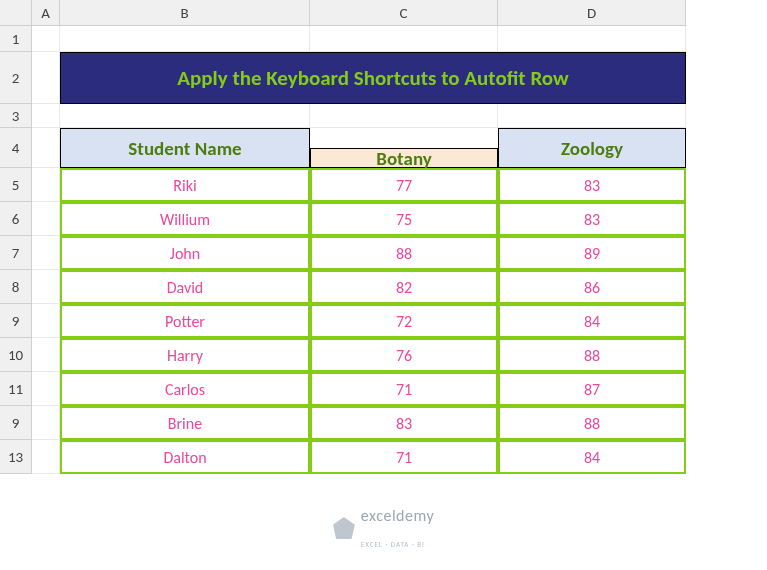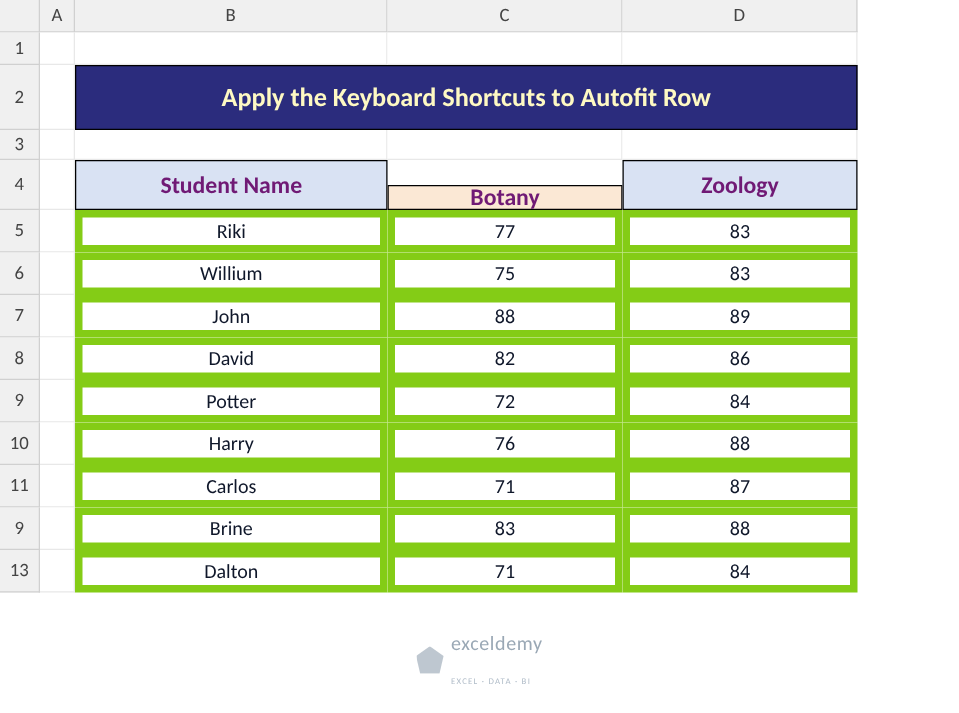--- a/index.html
+++ b/index.html
@@ -44,50 +44,50 @@
     }
     .empty-cell {
       border-right: 1px solid #e8e8e8;
       border-bottom: 1px solid #e8e8e8;
       background: #fff;
     }
     .title-banner {
       grid-column: 3 / 6;
       grid-row: 3;
       background: #2b2c7d;
-      color: #fef9c3;
+      color: #84cc16;
       font-weight: bold;
       font-size: 21px;
       display: flex;
       align-items: center;
       justify-content: center;
       border: 1px solid #000;
     }
     .table-header {
       background: #d9e2f3;
       font-weight: bold;
       font-size: 19px;
       display: flex;
       align-items: center;
       justify-content: center;
       border: 1px solid #000;
-      color: #701a75;
+      color: #4d7c0f;
     }
     .table-header.botany {
       background: #fbe8d5;
       margin-top: 20px;
     }
     .table-cell {
       background: #fff;
       display: flex;
       align-items: center;
       justify-content: center;
-      border: 6px solid #84cc16;
+      border: 2px solid #84cc16;
       font-size: 16px;
-      color: #0f172a;
+      color: #ec4899;
     }
     .watermark {
       position: absolute;
       bottom: 22px;
       left: 50%;
       transform: translateX(-50%);
       display: flex;
       align-items: center;
       gap: 6px;
       color: #9aa8b5;

